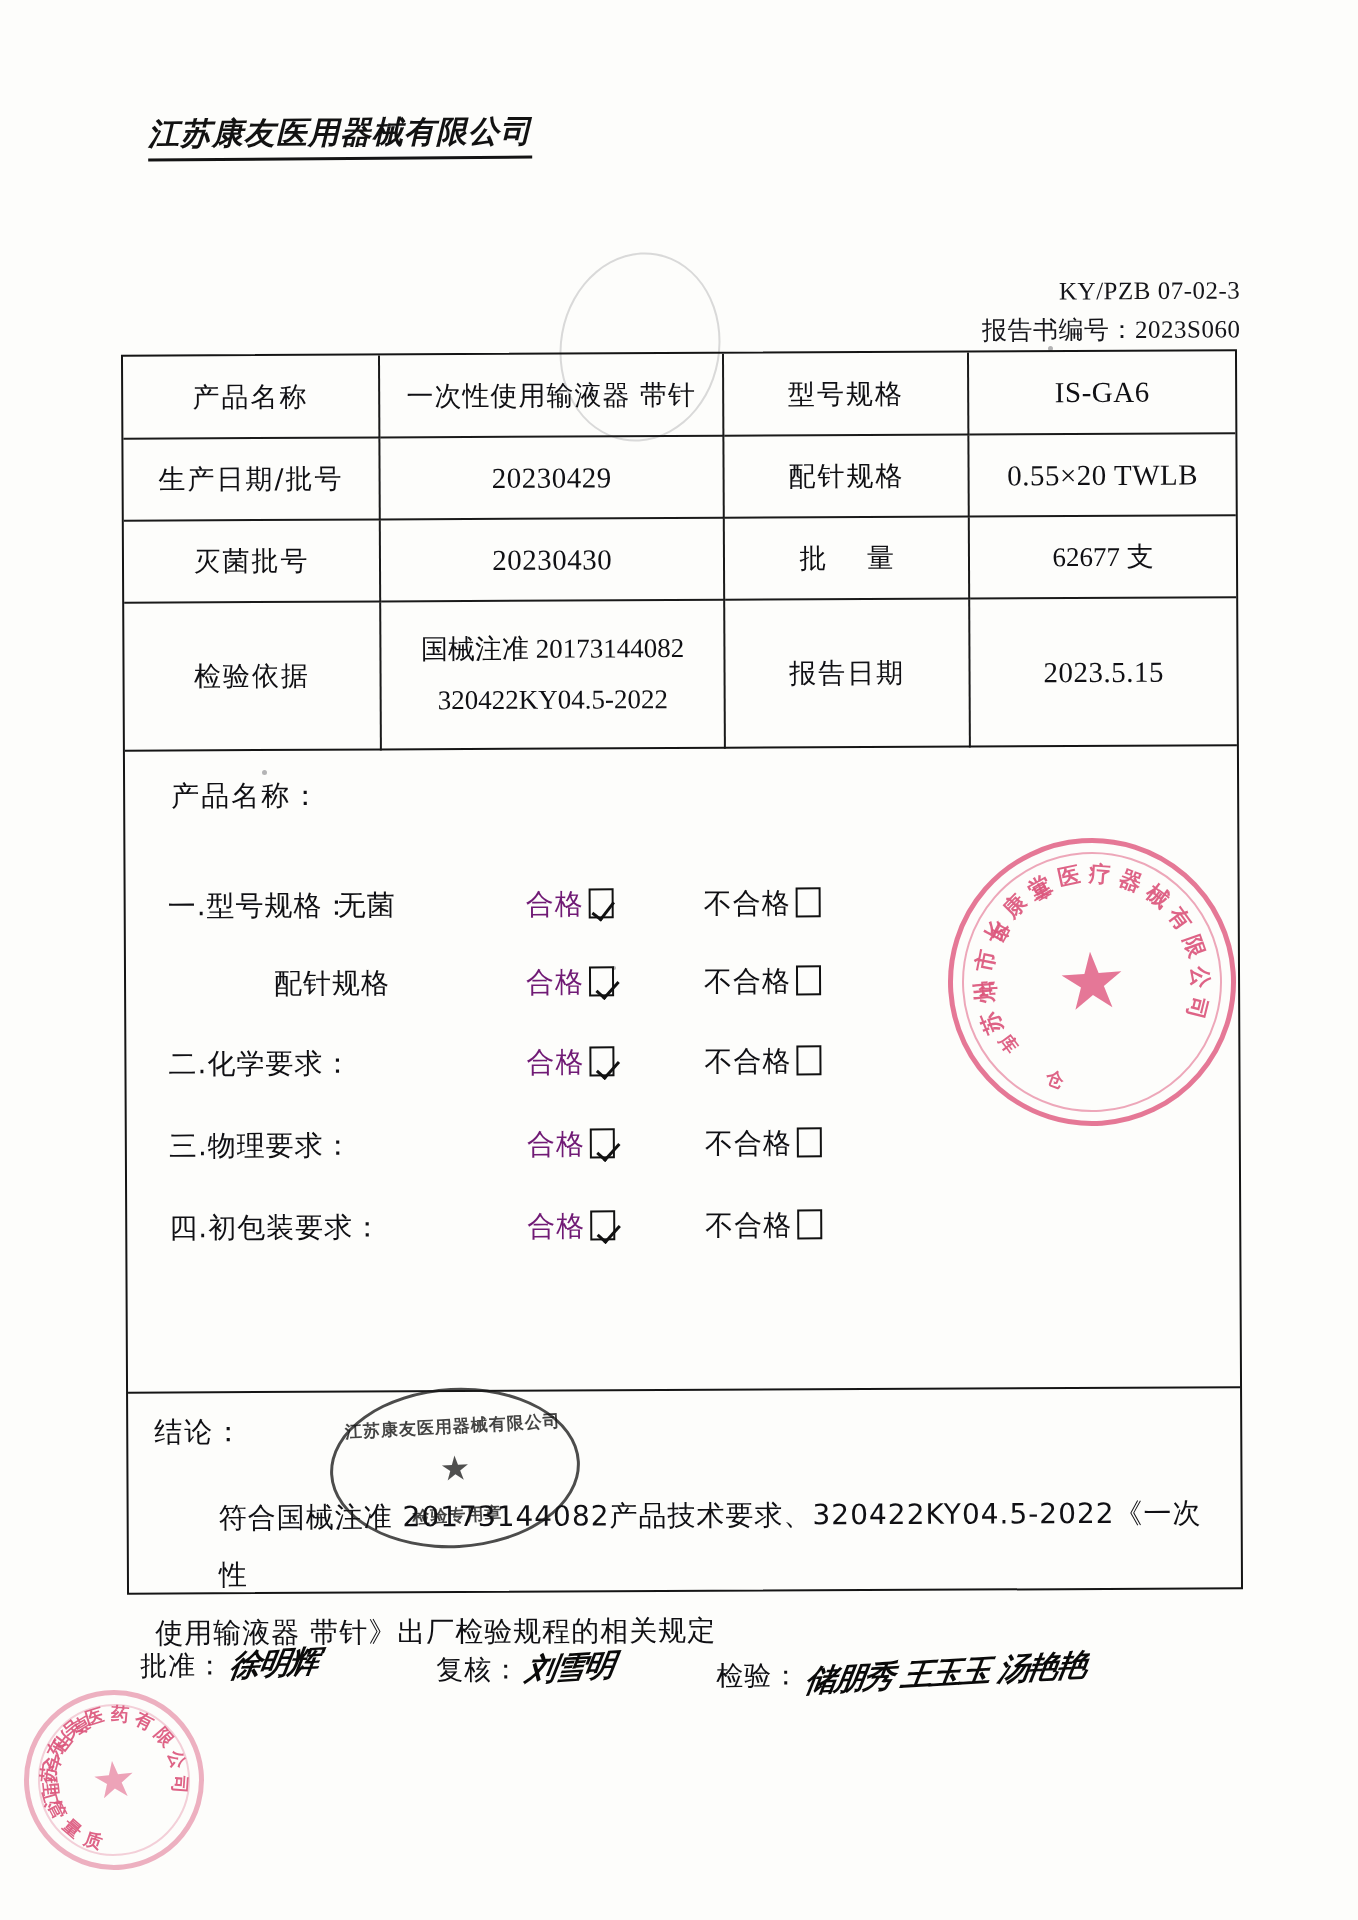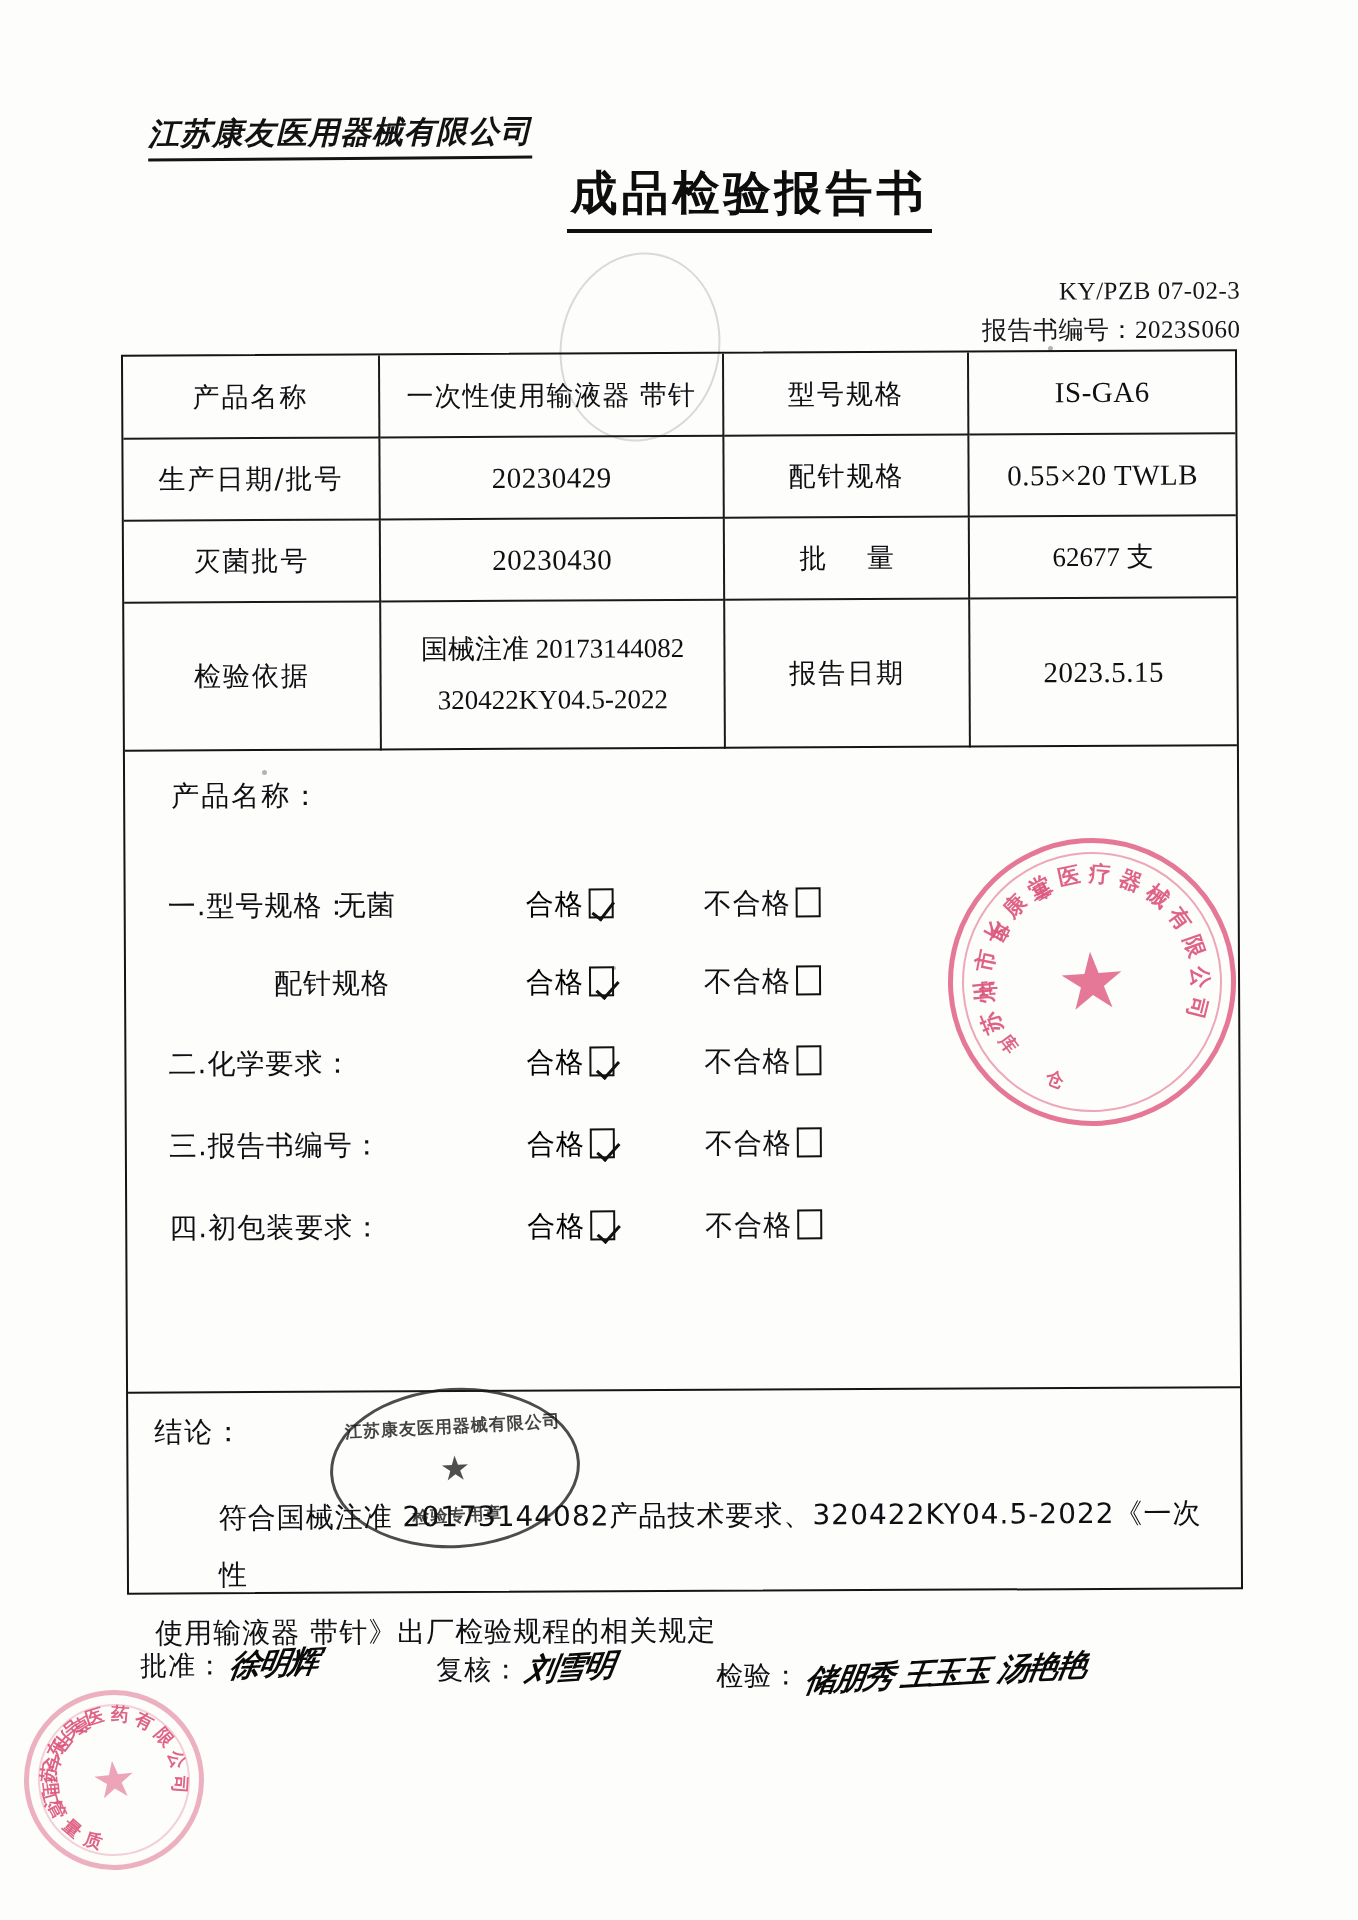--- a/index.html
+++ b/index.html
@@ -141,21 +141,21 @@
     font-size: 28px;
     letter-spacing: 1px;
     color: #101014;
     white-space: nowrap;
   }
   .res-pass {
     position: absolute; left: 400px;
     font-family: "DejaVu Sans", sans-serif;
     font-size: 28px;
     letter-spacing: 1px;
-    color: #000000;
+    color: #701a75;
     white-space: nowrap;
     text-align: right;
   }
   .res-fail {
     position: absolute; left: 578px;
     font-family: "DejaVu Sans", sans-serif;
     font-size: 28px;
     letter-spacing: 1px;
     color: #101014;
     white-space: nowrap;
@@ -317,23 +317,20 @@
     border-radius: 50%;
   }
 </style>
 </head>
 <body>
 
 <div class="page">
 
   <div class="company">江苏康友医用器械有限公司</div>
 
-  <div class="doc-title">
-    <span>成品检验报告书</span>
-  </div>
 
   <div class="doc-code">KY/PZB 07-02-3</div>
   <div class="doc-no">
     <span class="lbl">报告书编号：</span><span>2023S060</span>
   </div>
 
   <div class="ghost-stamp"></div>
   <div class="speck" style="left:1048px;top:346px;width:5px;height:5px;"></div>
   <div class="speck" style="left:262px;top:770px;width:5px;height:5px;"></div>
   <div class="speck" style="left:612px;top:966px;width:4px;height:4px;"></div>
@@ -389,21 +386,21 @@
         <span class="res-fail"><span>不合格</span><i class="box"></i></span>
       </div>
 
       <div class="res-row" style="top:294px;">
         <span class="res-cat">二.化学要求：</span>
         <span class="res-pass"><span>合格</span><i class="box checked drift"></i></span>
         <span class="res-fail"><span>不合格</span><i class="box"></i></span>
       </div>
 
       <div class="res-row" style="top:376px;">
-        <span class="res-cat">三.报告书编号：</span>
+        <span class="res-cat">三.物理要求：</span>
         <span class="res-pass"><span>合格</span><i class="box checked drift"></i></span>
         <span class="res-fail"><span>不合格</span><i class="box"></i></span>
       </div>
 
       <div class="res-row" style="top:458px;">
         <span class="res-cat">四.初包装要求：</span>
         <span class="res-pass"><span>合格</span><i class="box checked drift"></i></span>
         <span class="res-fail"><span>不合格</span><i class="box"></i></span>
       </div>
     </div>

